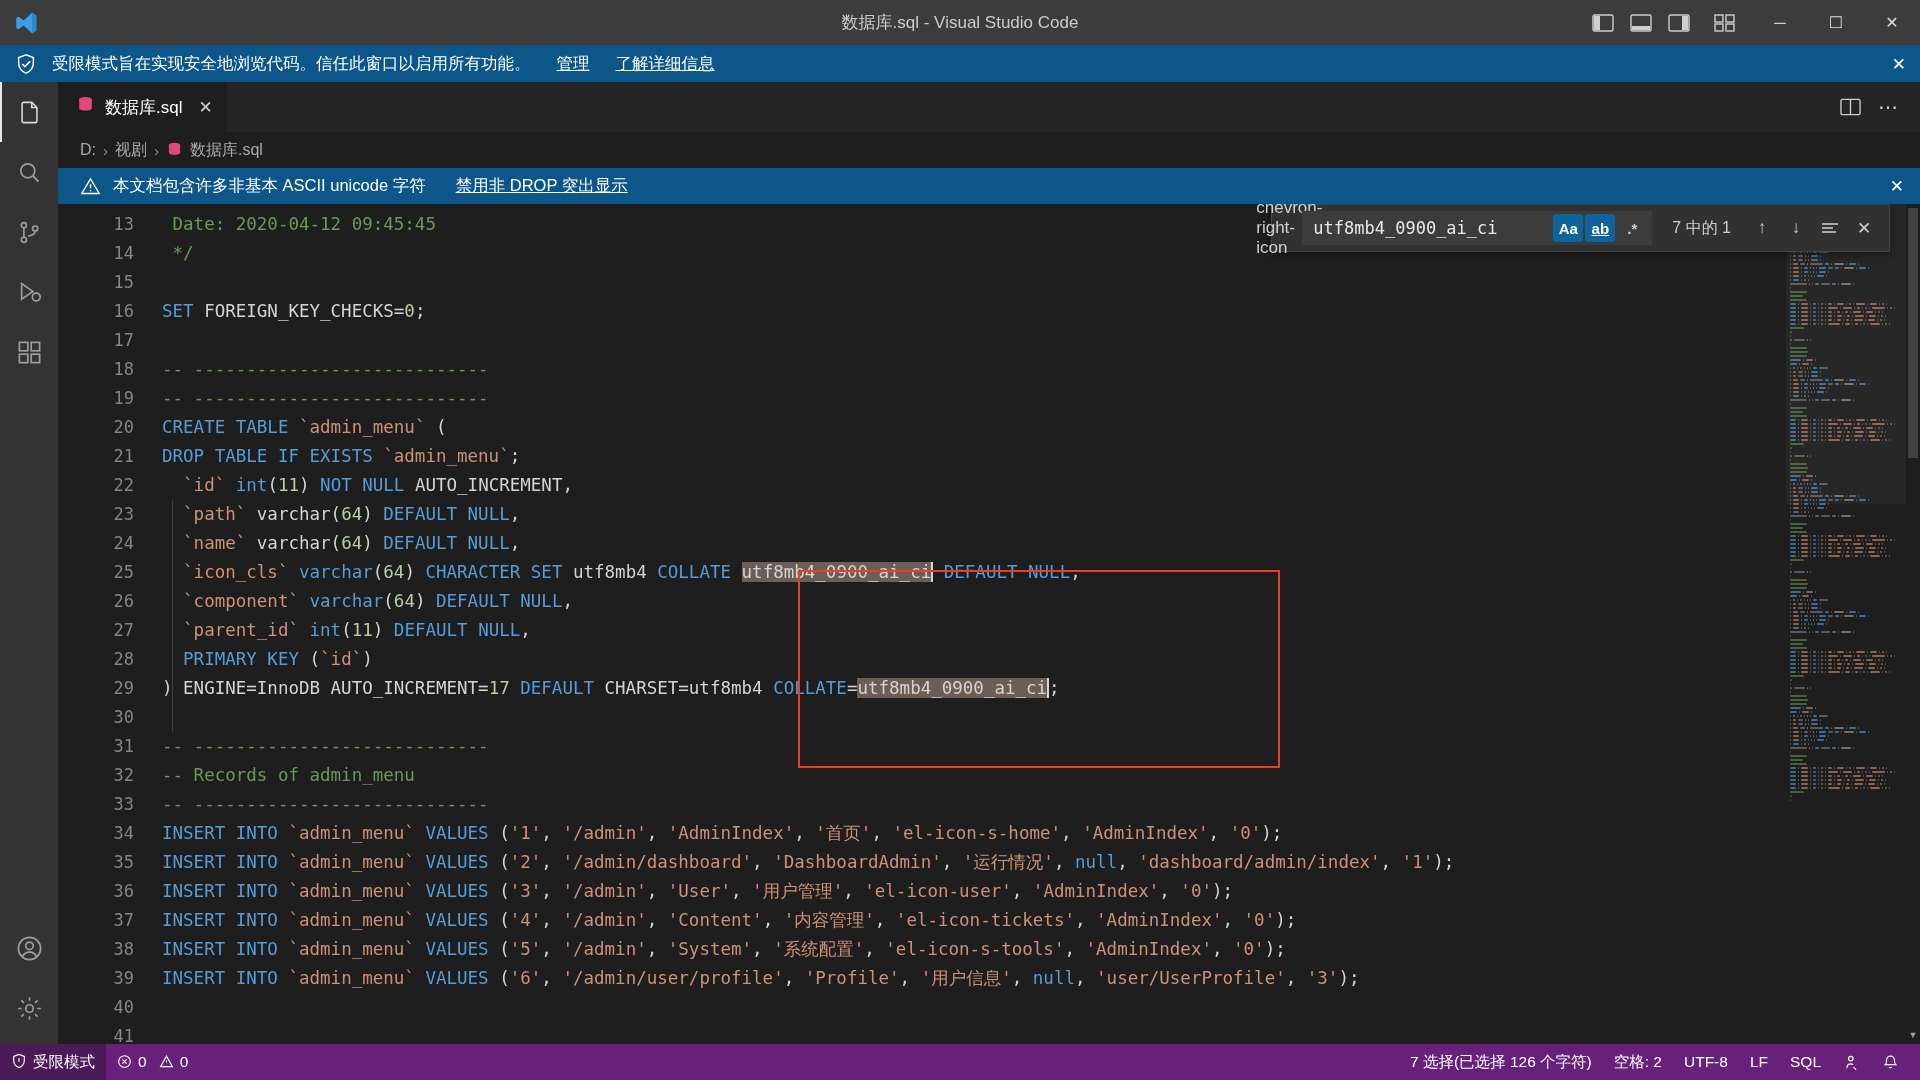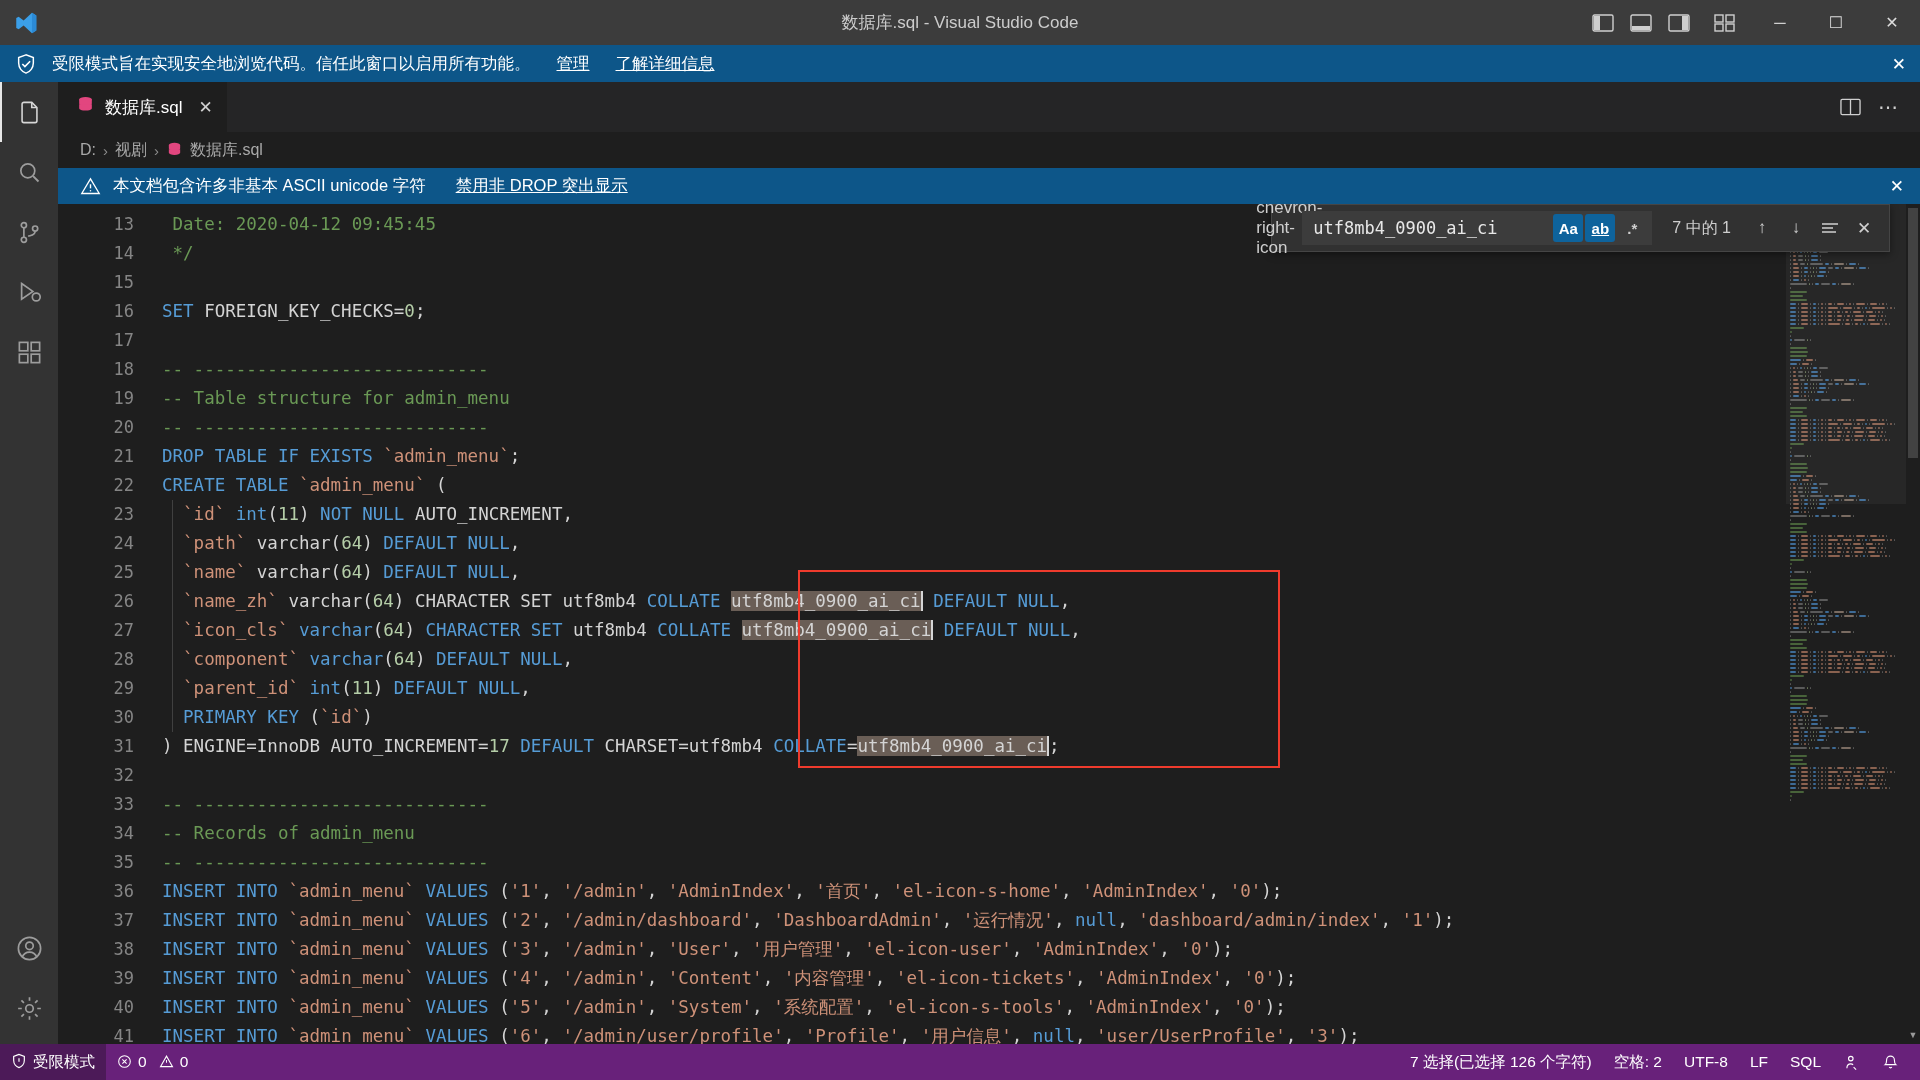--- a/index.html
+++ b/index.html
@@ -357,28 +357,26 @@
         <div class="code-scroll" id="code-scroll">
           <div class="indent-guide" id="ig1" style="top: 296px; height: 232px;"></div>
 
           <div class="redbox" id="redbox" style="left: 648px; top: 366px; width: 482px; height: 198px;"></div>
         <div class="cline"><span class="c"> Date: 2020-04-12 09:45:45</span></div>
             <div class="cline"><span class="c"> */</span></div>
             <div class="cline"><span class="p"></span></div>
             <div class="cline"><span class="k">SET</span><span class="p"> FOREIGN_KEY_CHECKS=</span><span class="n">0</span><span class="p">;</span></div>
             <div class="cline"><span class="p"></span></div>
             <div class="cline"><span class="c">-- ----------------------------</span></div>
-            <div class="cline"><span class="c">-- Table structure for admin_menu</span></div>
             <div class="cline"><span class="c">-- ----------------------------</span></div>
+            <div class="cline"><span class="k">CREATE TABLE</span><span class="p"> </span><span class="s">`admin_menu`</span><span class="p"> (</span></div>
             <div class="cline"><span class="k">DROP TABLE IF EXISTS</span><span class="p"> </span><span class="s">`admin_menu`</span><span class="p">;</span></div>
-            <div class="cline"><span class="k">CREATE TABLE</span><span class="p"> </span><span class="s">`admin_menu`</span><span class="p"> (</span></div>
             <div class="cline"><span class="p">  </span><span class="s">`id`</span><span class="p"> </span><span class="k">int</span><span class="p">(</span><span class="n">11</span><span class="p">) </span><span class="k">NOT NULL</span><span class="p"> AUTO_INCREMENT,</span></div>
             <div class="cline"><span class="p">  </span><span class="s">`path`</span><span class="p"> varchar(</span><span class="n">64</span><span class="p">) </span><span class="k">DEFAULT NULL</span><span class="p">,</span></div>
             <div class="cline"><span class="p">  </span><span class="s">`name`</span><span class="p"> varchar(</span><span class="n">64</span><span class="p">) </span><span class="k">DEFAULT NULL</span><span class="p">,</span></div>
-            <div class="cline"><span class="p">  </span><span class="s">`name_zh`</span><span class="p"> varchar(</span><span class="n">64</span><span class="p">) CHARACTER SET utf8mb4 </span><span class="k">COLLATE</span><span class="p"> </span><span class="sel selcur">utf8mb4_0900_ai_ci</span><span class="p"> </span><span class="k">DEFAULT NULL</span><span class="p">,</span></div>
             <div class="cline"><span class="p">  </span><span class="s">`icon_cls`</span><span class="p"> </span><span class="k">varchar</span><span class="p">(</span><span class="n">64</span><span class="p">) </span><span class="k">CHARACTER SET</span><span class="p"> utf8mb4 </span><span class="k">COLLATE</span><span class="p"> </span><span class="sel selcur">utf8mb4_0900_ai_ci</span><span class="p"> </span><span class="k">DEFAULT NULL</span><span class="p">,</span></div>
             <div class="cline"><span class="p">  </span><span class="s">`component`</span><span class="p"> </span><span class="k">varchar</span><span class="p">(</span><span class="n">64</span><span class="p">) </span><span class="k">DEFAULT NULL</span><span class="p">,</span></div>
             <div class="cline"><span class="p">  </span><span class="s">`parent_id`</span><span class="p"> </span><span class="k">int</span><span class="p">(</span><span class="n">11</span><span class="p">) </span><span class="k">DEFAULT NULL</span><span class="p">,</span></div>
             <div class="cline"><span class="p">  </span><span class="k">PRIMARY KEY</span><span class="p"> (</span><span class="s">`id`</span><span class="p">)</span></div>
             <div class="cline"><span class="p">) ENGINE=InnoDB AUTO_INCREMENT=</span><span class="n">17</span><span class="p"> </span><span class="k">DEFAULT</span><span class="p"> CHARSET=utf8mb4 </span><span class="k">COLLATE</span><span class="p">=</span><span class="sel selcur">utf8mb4_0900_ai_ci</span><span class="p">;</span></div>
             <div class="cline"><span class="p"></span></div>
             <div class="cline"><span class="c">-- ----------------------------</span></div>
             <div class="cline"><span class="c">-- Records of admin_menu</span></div>
             <div class="cline"><span class="c">-- ----------------------------</span></div>
             <div class="cline"><span class="k">INSERT INTO</span><span class="p"> </span><span class="s">`admin_menu`</span><span class="p"> </span><span class="k">VALUES</span><span class="p"> (</span><span class="s">'1'</span><span class="p">, </span><span class="s">'/admin'</span><span class="p">, </span><span class="s">'AdminIndex'</span><span class="p">, </span><span class="s">'首页'</span><span class="p">, </span><span class="s">'el-icon-s-home'</span><span class="p">, </span><span class="s">'AdminIndex'</span><span class="p">, </span><span class="s">'0'</span><span class="p">);</span></div>

